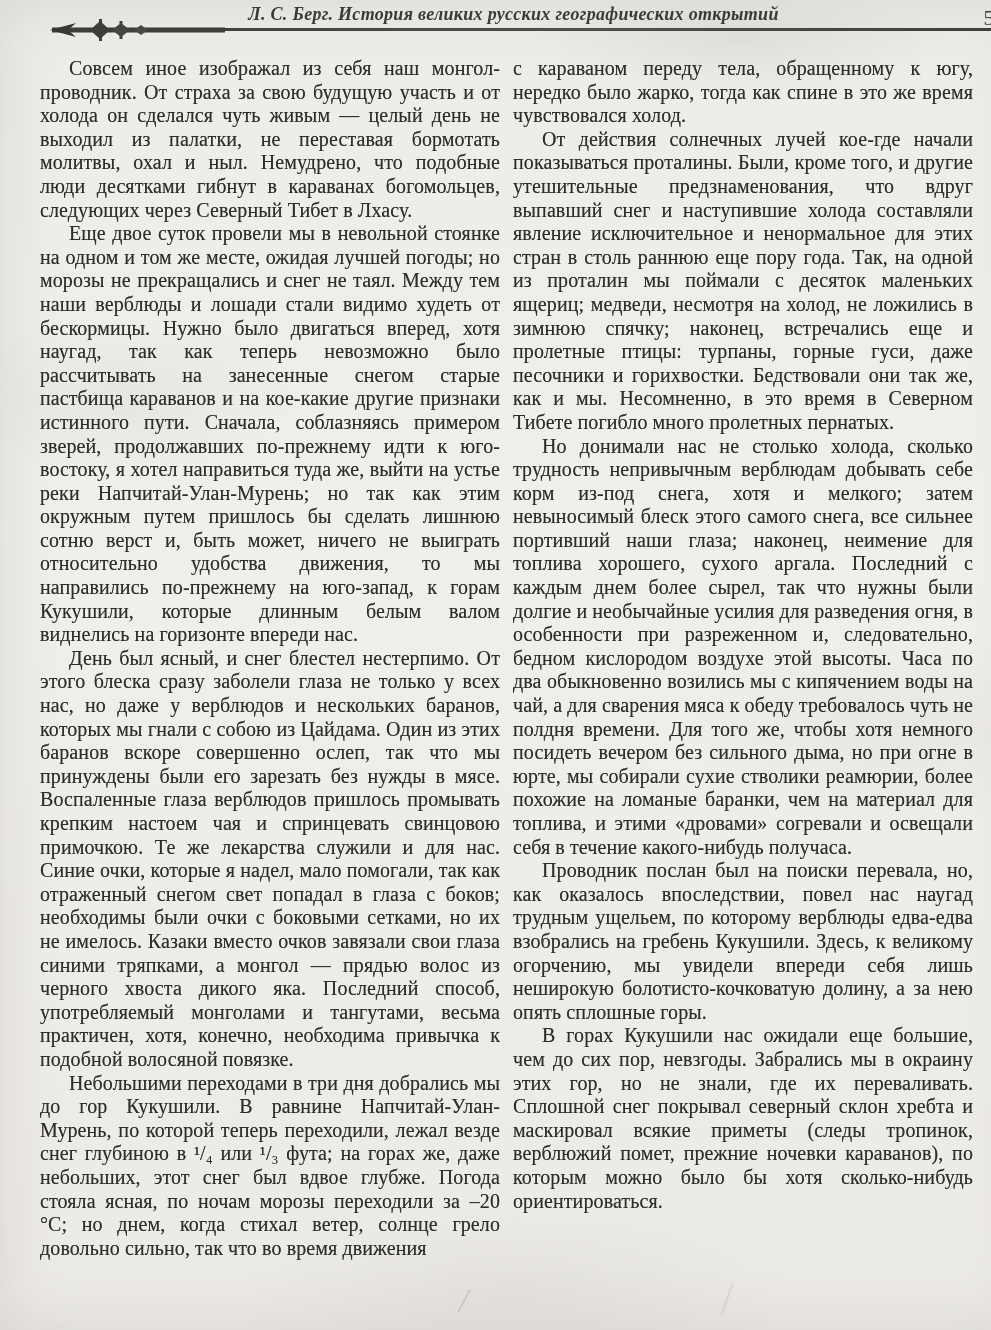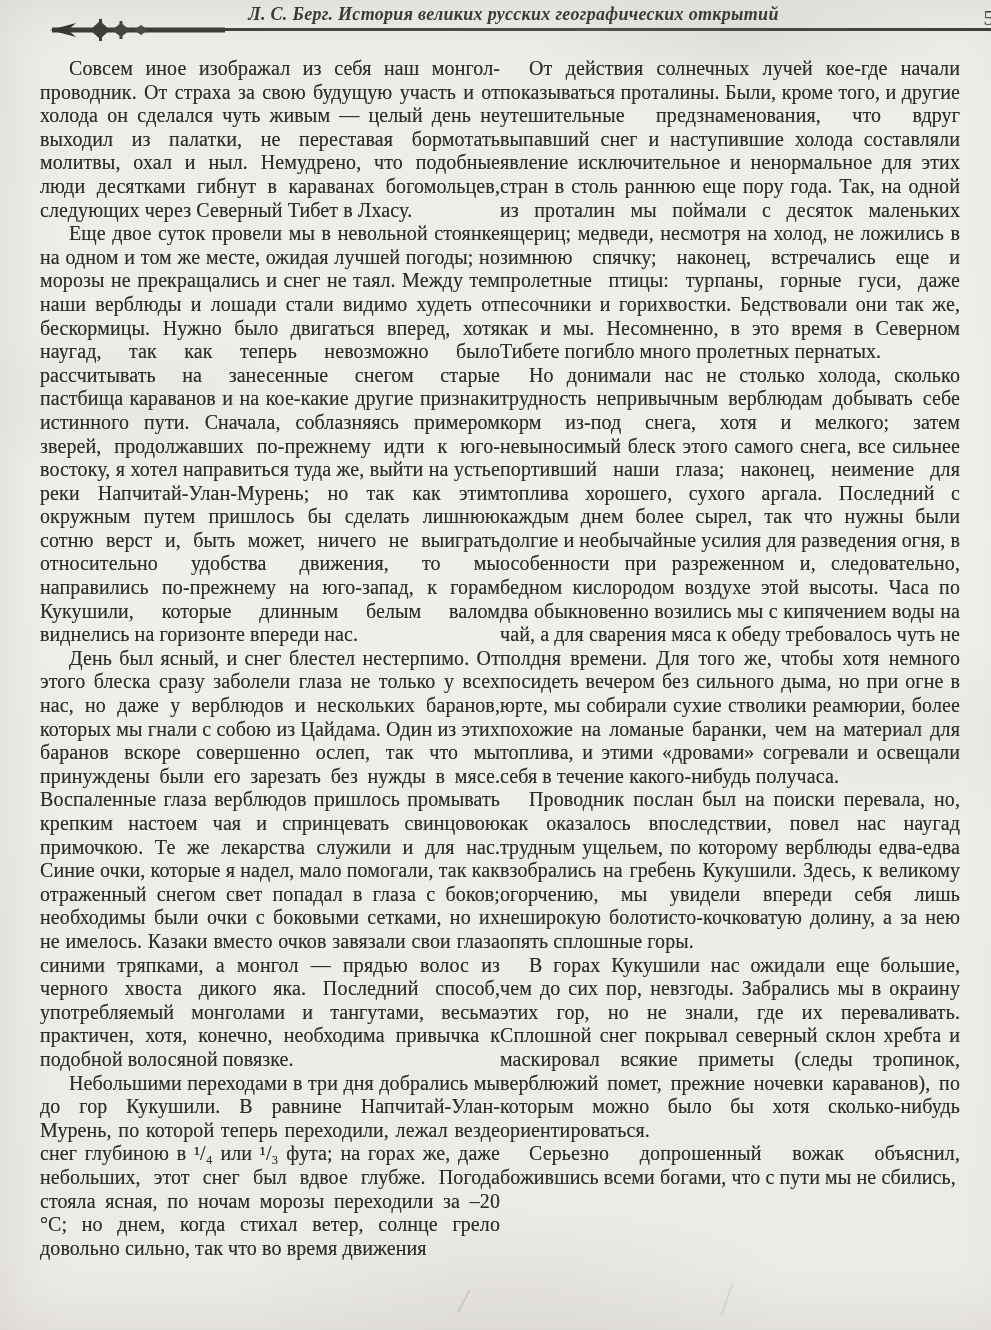--- a/index.html
+++ b/index.html
@@ -65,20 +65,21 @@
     position: absolute;
     top: 19px;
     left: 50px;
   }
   .columns {
     position: absolute;
     top: 57px;
     left: 40px;
     width: 933px;
     display: flex;
+    gap: 13px;
   }
   .col {
     width: 460px;
   }
   .col p {
     margin: 0;
     font-size: 20px;
     line-height: 23.6px;
     text-align: justify;
     text-indent: 29px;
@@ -132,25 +133,25 @@
   <div class="columns">
 
     <div class="col">
       <p>Совсем иное изображал из себя наш монгол-проводник. От страха за свою будущую участь и от холода он сделался чуть живым — целый день не выходил из палатки, не переставая бормотать молитвы, охал и ныл. Немудрено, что подобные люди десятками гибнут в караванах богомольцев, следующих через Северный Тибет в Лхасу.</p>
       <p>Еще двое суток провели мы в невольной стоянке на одном и том же месте, ожидая лучшей погоды; но морозы не прекращались и снег не таял. Между тем наши верблюды и лошади стали видимо худеть от бескормицы. Нужно было двигаться вперед, хотя наугад, так как теперь невозможно было рассчитывать на занесенные снегом старые пастбища караванов и на кое-какие другие признаки истинного пути. Сначала, соблазняясь примером зверей, продолжавших по-прежнему идти к юго-востоку, я хотел направиться туда же, выйти на устье реки Напчитай-Улан-Мурень; но так как этим окружным путем пришлось бы сделать лишнюю сотню верст и, быть может, ничего не выиграть относительно удобства движения, то мы направились по-прежнему на юго-запад, к горам Кукушили, которые длинным белым валом виднелись на горизонте впереди нас.</p>
       <p>День был ясный, и снег блестел нестерпимо. От этого блеска сразу заболели глаза не только у всех нас, но даже у верблюдов и нескольких баранов, которых мы гнали с собою из Цайдама. Один из этих баранов вскоре совершенно ослеп, так что мы принуждены были его зарезать без нужды в мясе. Воспаленные глаза верблюдов пришлось промывать крепким настоем чая и спринцевать свинцовою примочкою. Те же лекарства служили и для нас. Синие очки, которые я надел, мало помогали, так как отраженный снегом свет попадал в глаза с боков; необходимы были очки с боковыми сетками, но их не имелось. Казаки вместо очков завязали свои глаза синими тряпками, а монгол — прядью волос из черного хвоста дикого яка. Последний способ, употребляемый монголами и тангутами, весьма практичен, хотя, конечно, необходима привычка к подобной волосяной повязке.</p>
       <p>Небольшими переходами в три дня добрались мы до гор Кукушили. В равнине Напчитай-Улан-Мурень, по которой теперь переходили, лежал везде снег глубиною в ¹/₄ или ¹/₃ фута; на горах же, даже небольших, этот снег был вдвое глубже. Погода стояла ясная, по ночам морозы переходили за –20 °С; но днем, когда стихал ветер, солнце грело довольно сильно, так что во время движения</p>
     </div>
 
     <div class="col">
+      <p class="no-indent">с караваном переду тела, обращенному к югу, нередко было жарко, тогда как спине в это же время чувствовался холод.</p>
       <p>От действия солнечных лучей кое-где начали показываться проталины. Были, кроме того, и другие утешительные предзнаменования, что вдруг выпавший снег и наступившие холода составляли явление исключительное и ненормальное для этих стран в столь раннюю еще пору года. Так, на одной из проталин мы поймали с десяток маленьких ящериц; медведи, несмотря на холод, не ложились в зимнюю спячку; наконец, встречались еще и пролетные птицы: турпаны, горные гуси, даже песочники и горихвостки. Бедствовали они так же, как и мы. Несомненно, в это время в Северном Тибете погибло много пролетных пернатых.</p>
       <p>Но донимали нас не столько холода, сколько трудность непривычным верблюдам добывать себе корм из-под снега, хотя и мелкого; затем невыносимый блеск этого самого снега, все сильнее портивший наши глаза; наконец, неимение для топлива хорошего, сухого аргала. Последний с каждым днем более сырел, так что нужны были долгие и необычайные усилия для разведения огня, в особенности при разреженном и, следовательно, бедном кислородом воздухе этой высоты. Часа по два обыкновенно возились мы с кипячением воды на чай, а для сварения мяса к обеду требовалось чуть не полдня времени. Для того же, чтобы хотя немного посидеть вечером без сильного дыма, но при огне в юрте, мы собирали сухие стволики реамюрии, более похожие на ломаные баранки, чем на материал для топлива, и этими «дровами» согревали и освещали себя в течение какого-нибудь получаса.</p>
       <p>Проводник послан был на поиски перевала, но, как оказалось впоследствии, повел нас наугад трудным ущельем, по которому верблюды едва-едва взобрались на гребень Кукушили. Здесь, к великому огорчению, мы увидели впереди себя лишь неширокую болотисто-кочковатую долину, а за нею опять сплошные горы.</p>
       <p>В горах Кукушили нас ожидали еще большие, чем до сих пор, невзгоды. Забрались мы в окраину этих гор, но не знали, где их переваливать. Сплошной снег покрывал северный склон хребта и маскировал всякие приметы (следы тропинок, верблюжий помет, прежние ночевки караванов), по которым можно было бы хотя сколько-нибудь ориентироваться.</p>
-      <p>Серьезно допрошенный вожак объяснил, божившись всеми богами, что с пути мы не сбились,</p>
     </div>
 
   </div>
 
   <div class="artifact artifact-1"></div>
   <div class="artifact artifact-2"></div>
 
 </div>
 
 </body></html>

